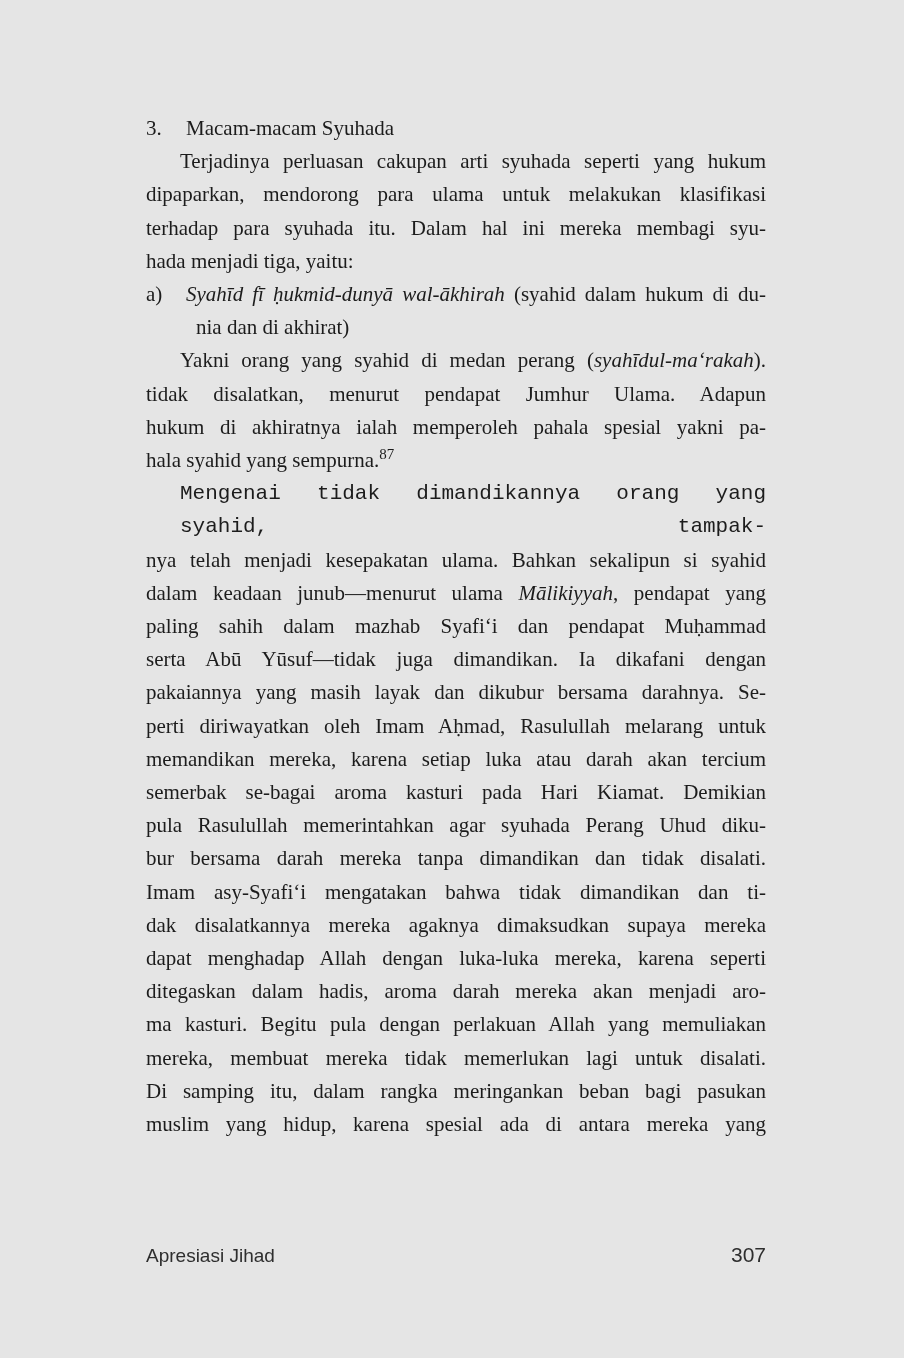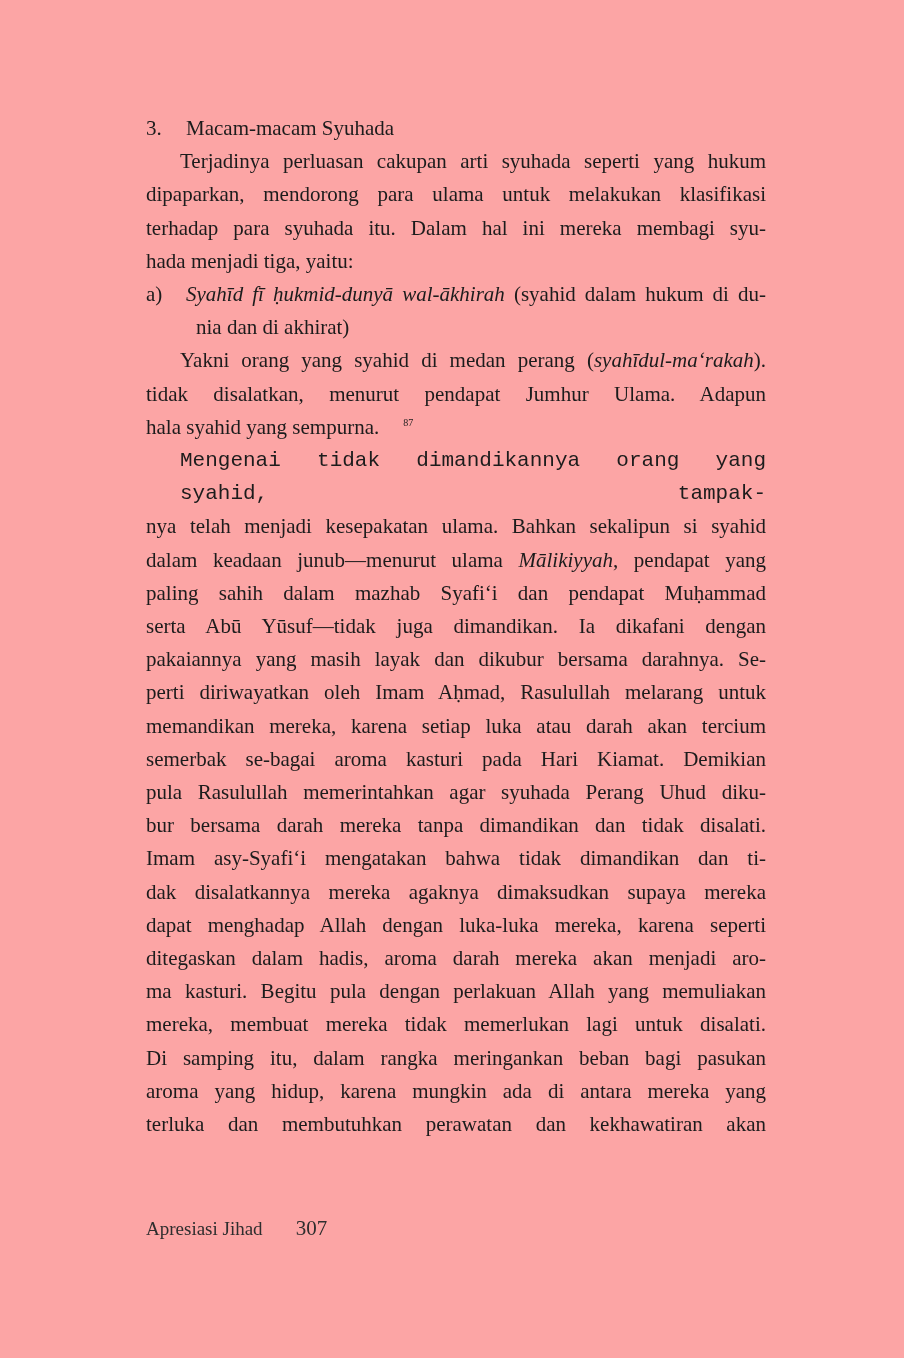--- a/index.html
+++ b/index.html
@@ -4,21 +4,21 @@
 <style>
   html, body {
     margin: 0;
     padding: 0;
     background: #ffffff;
   }
   .page {
     position: relative;
     width: 904px;
     height: 1358px;
-    background: #fca5a5;
+    background: #e5e5e5;
     overflow: hidden;
   }
   .text-block {
     position: absolute;
     left: 146px;
     top: 112px;
     width: 620px;
     font-family: "Liberation Serif", "DejaVu Serif", serif;
     font-size: 21px;
     line-height: 33.2px;
@@ -27,72 +27,72 @@
   .line {
     text-align: justify;
     text-align-last: justify;
   }
   .line.left {
     text-align: left;
     text-align-last: left;
   }
   .it { font-style: italic; }
   .sup {
-    font-size: 10px;
+    font-size: 15px;
     vertical-align: 8px;
     line-height: 0;
-    margin-left: 24px;
   }
   .marker { display: inline-block; }
   .footer {
     position: absolute;
     left: 146px;
-    top: 1216px;
+    top: 1243px;
     width: 620px;
     display: flex;
+    justify-content: space-between;
     align-items: baseline;
-    font-family: Liberation Serif, serif;
+    font-family: Liberation Sans, sans-serif;
     color: #2e2e2e;
   }
   .footer .book-title { font-size: 19px; }
   .footer .page-num  { font-size: 21px; margin-left: 33px; }
 </style>
 </head>
 <body>
 
 <div class="page">
   <div class="text-block">
       <div class="line left"><span class="marker" style="width: 40px;">3.</span><span>Macam-macam Syuhada</span></div>
       <div class="line" style="padding-left: 34px;"><span>Terjadinya perluasan cakupan arti syuhada seperti yang hukum</span></div>
       <div class="line"><span>dipaparkan, mendorong para ulama untuk melakukan klasifikasi</span></div>
       <div class="line"><span>terhadap para syuhada itu. Dalam hal ini mereka membagi syu-</span></div>
       <div class="line left"><span>hada menjadi tiga, yaitu:</span></div>
       <div class="line"><span class="marker" style="width: 40px;">a)</span><span class="it">Syahīd fī ḥukmid-dunyā wal-ākhirah</span><span> (syahid dalam hukum di du-</span></div>
       <div class="line left" style="padding-left: 50px;"><span>nia dan di akhirat)</span></div>
       <div class="line" style="padding-left: 34px;"><span>Yakni orang yang syahid di medan perang (</span><span class="it">syahīdul-ma‘rakah</span><span>).</span></div>
       <div class="line"><span>tidak disalatkan, menurut pendapat Jumhur Ulama. Adapun</span></div>
+      <div class="line"><span>hukum di akhiratnya ialah memperoleh pahala spesial yakni pa-</span></div>
       <div class="line left"><span>hala syahid yang sempurna.</span><span class="sup">87</span></div>
       <div class="line" style="padding-left: 34px; font-family: Liberation Mono, monospace;"><span>Mengenai tidak dimandikannya orang yang syahid, tampak-</span></div>
       <div class="line"><span>nya telah menjadi kesepakatan ulama. Bahkan sekalipun si syahid</span></div>
       <div class="line"><span>dalam keadaan junub—menurut ulama </span><span class="it">Mālikiyyah</span><span>, pendapat yang</span></div>
       <div class="line"><span>paling sahih dalam mazhab Syafi‘i dan pendapat Muḥammad</span></div>
       <div class="line"><span>serta Abū Yūsuf—tidak juga dimandikan. Ia dikafani dengan</span></div>
       <div class="line"><span>pakaiannya yang masih layak dan dikubur bersama darahnya. Se-</span></div>
       <div class="line"><span>perti diriwayatkan oleh Imam Aḥmad, Rasulullah melarang untuk</span></div>
       <div class="line"><span>memandikan mereka, karena setiap luka atau darah akan tercium</span></div>
       <div class="line"><span>semerbak se-bagai aroma kasturi pada Hari Kiamat. Demikian</span></div>
       <div class="line"><span>pula Rasulullah memerintahkan agar syuhada Perang Uhud diku-</span></div>
       <div class="line"><span>bur bersama darah mereka tanpa dimandikan dan tidak disalati.</span></div>
       <div class="line"><span>Imam asy-Syafi‘i mengatakan bahwa tidak dimandikan dan ti-</span></div>
       <div class="line"><span>dak disalatkannya mereka agaknya dimaksudkan supaya mereka</span></div>
       <div class="line"><span>dapat menghadap Allah dengan luka-luka mereka, karena seperti</span></div>
       <div class="line"><span>ditegaskan dalam hadis, aroma darah mereka akan menjadi aro-</span></div>
       <div class="line"><span>ma kasturi. Begitu pula dengan perlakuan Allah yang memuliakan</span></div>
       <div class="line"><span>mereka, membuat mereka tidak memerlukan lagi untuk disalati.</span></div>
       <div class="line"><span>Di samping itu, dalam rangka meringankan beban bagi pasukan</span></div>
-      <div class="line"><span>aroma yang hidup, karena mungkin ada di antara mereka yang</span></div>
-      <div class="line"><span>terluka dan membutuhkan perawatan dan kekhawatiran akan</span></div>
+      <div class="line"><span>muslim yang hidup, karena spesial ada di antara mereka yang</span></div>
     </div>
   <div class="footer">
     <span class="book-title">Apresiasi Jihad</span>
     <span class="page-num">307</span>
   </div>
 </div>
 
 </body></html>

